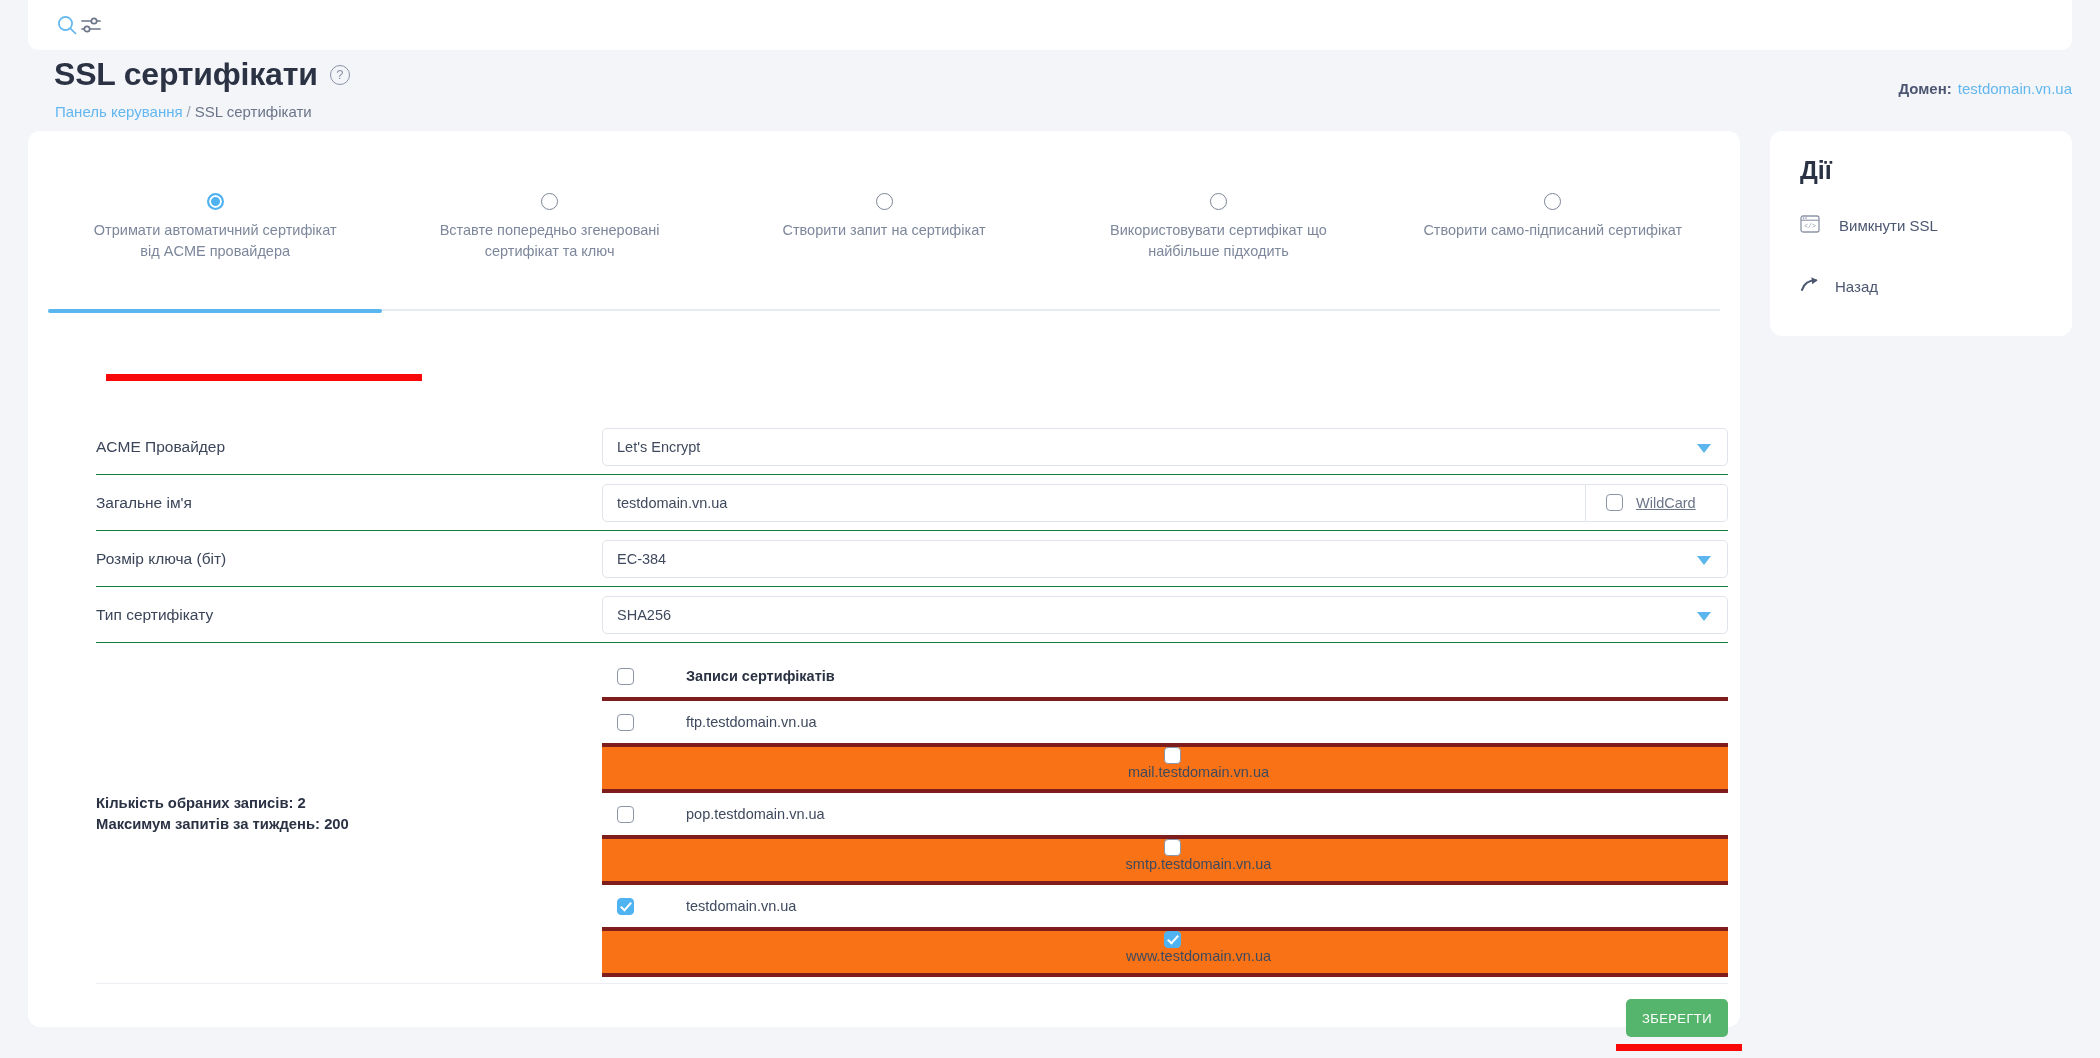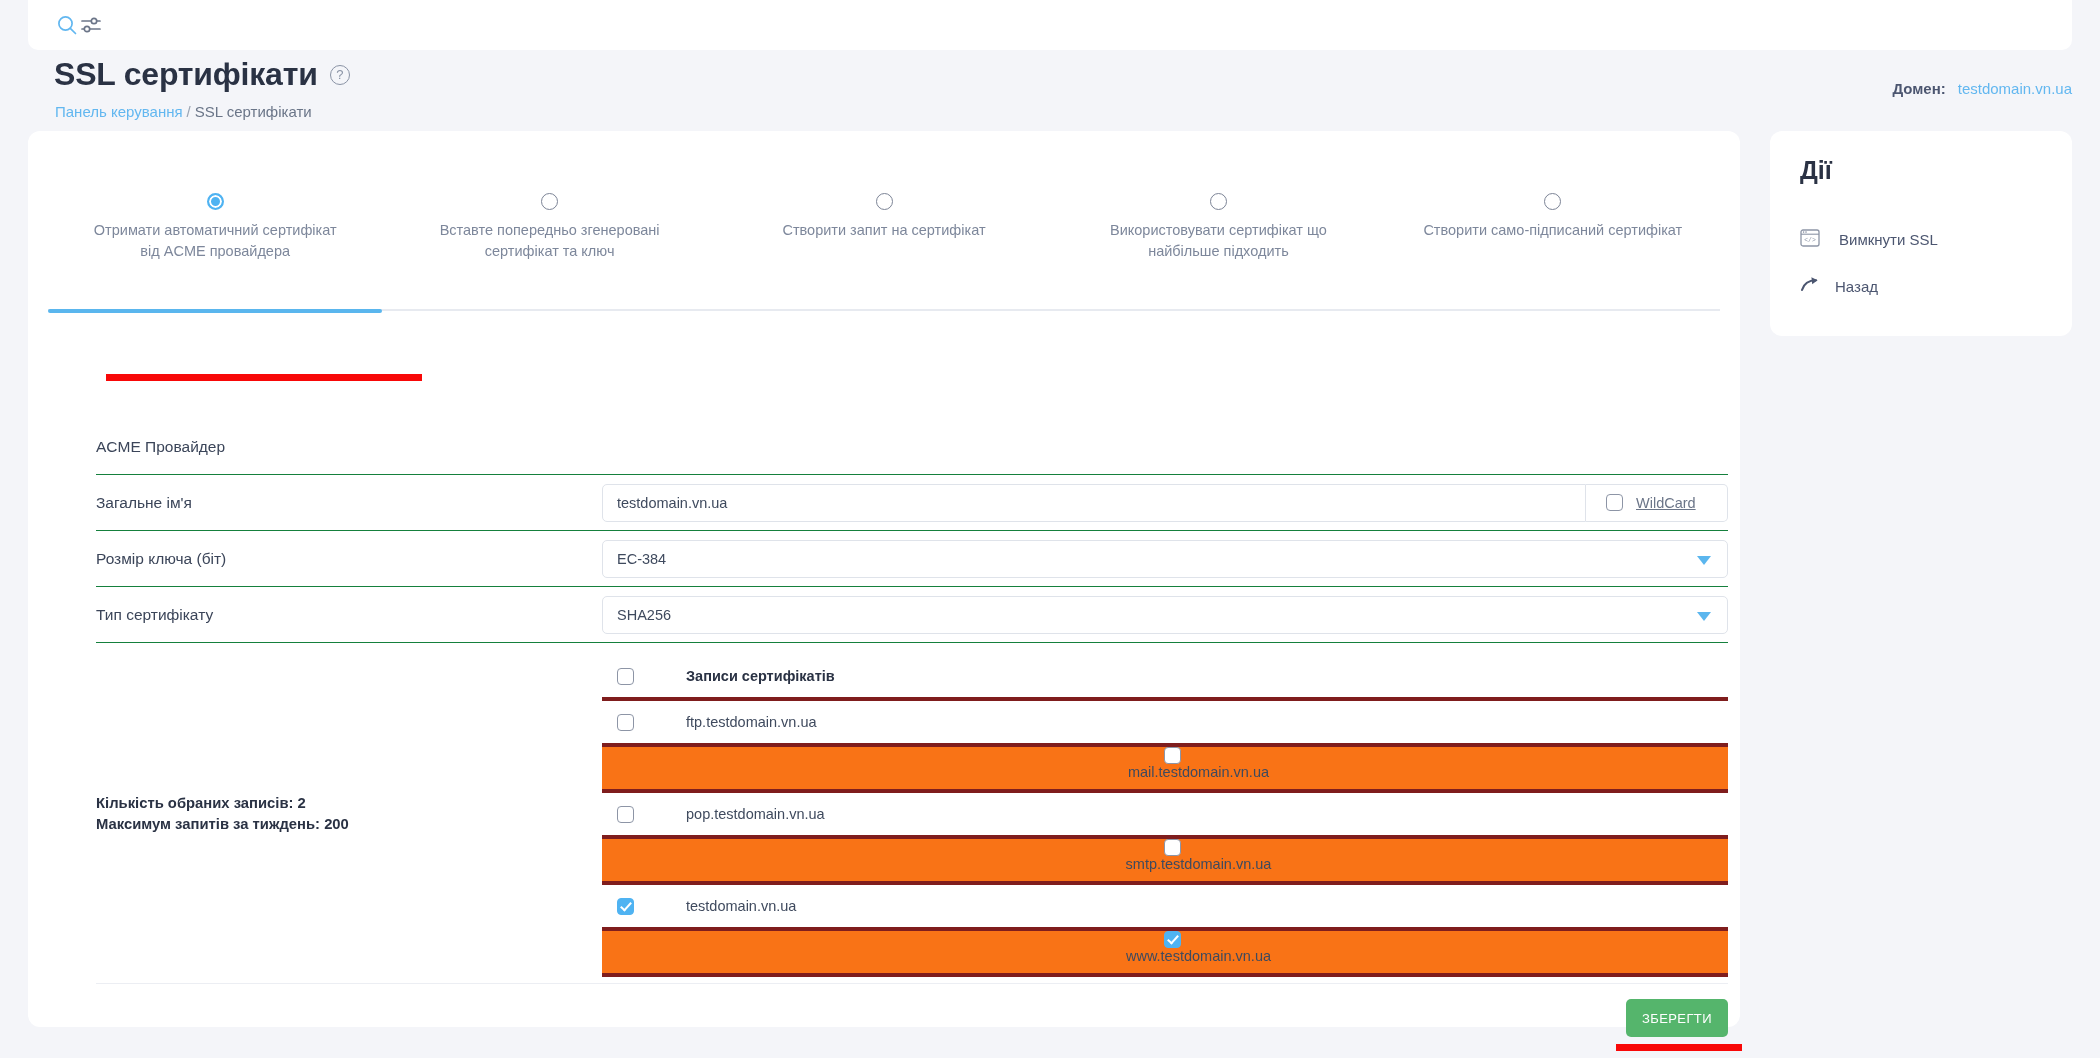--- a/index.html
+++ b/index.html
@@ -83,21 +83,21 @@
   }
   .breadcrumb .sep { color: #9aa3b2; margin: 0 4px; }
 
   .domain-label {
     position: absolute;
     right: 28px; top: 80px;
     font-size: 15px;
     color: #4c5670;
     font-weight: bold;
     display: flex;
-    gap: 12px;
+    gap: 6px;
     align-items: baseline;
   }
   .domain-label .dval {
     color: #62b7f0;
     font-weight: normal;
     cursor: pointer;
   }
 
   
   .main-card {
@@ -328,21 +328,21 @@
   .side-item {
     position: absolute;
     left: 30px;
     display: flex;
     align-items: center;
     gap: 15px;
     cursor: pointer;
     font-size: 15px;
     color: #4c5670;
   }
-  .side-item.i1 { top: 98px; gap: 19px; }
+  .side-item.i1 { top: 84px; gap: 19px; }
   .side-item.i2 { top: 145px; }
 </style>
 </head>
 <body>
 
 <div class="topbar">
   <span class="search-icon">
     <svg width="22" height="22" viewBox="0 0 22 22" fill="none">
       <circle cx="9.5" cy="9.5" r="6.6" stroke="#62b7f0" stroke-width="1.7"></circle>
       <line x1="14.3" y1="14.3" x2="19.5" y2="19.5" stroke="#62b7f0" stroke-width="1.7" stroke-linecap="round"></line>
@@ -396,20 +396,23 @@
       <span class="tlabel">Створити само-підписаний сертифікат</span>
     </div>
   </div>
   <div class="tab-underline"></div>
   <div class="annot-tab"></div>
 
   <div class="form">
 
     <div class="frow">
       <div class="flabel">ACME Провайдер</div>
+      <div class="field select">
+        <span>Let's Encrypt</span>
+      </div>
     </div>
 
     <div class="frow">
       <div class="flabel">Загальне ім'я</div>
       <div class="field text namefield">
         <span>testdomain.vn.ua</span>
       </div>
       <div class="wildcard-box">
         <span class="cb"></span>
         <span>WildCard</span>

